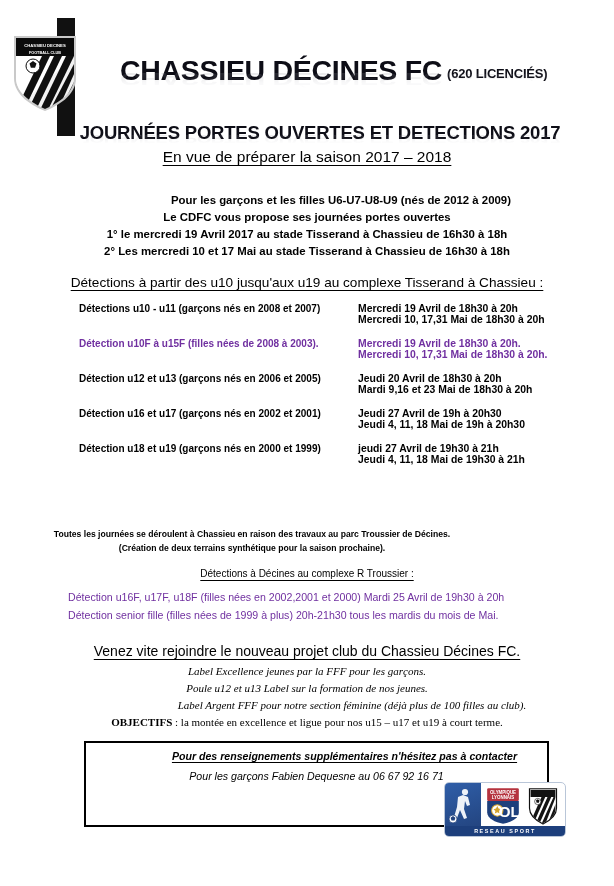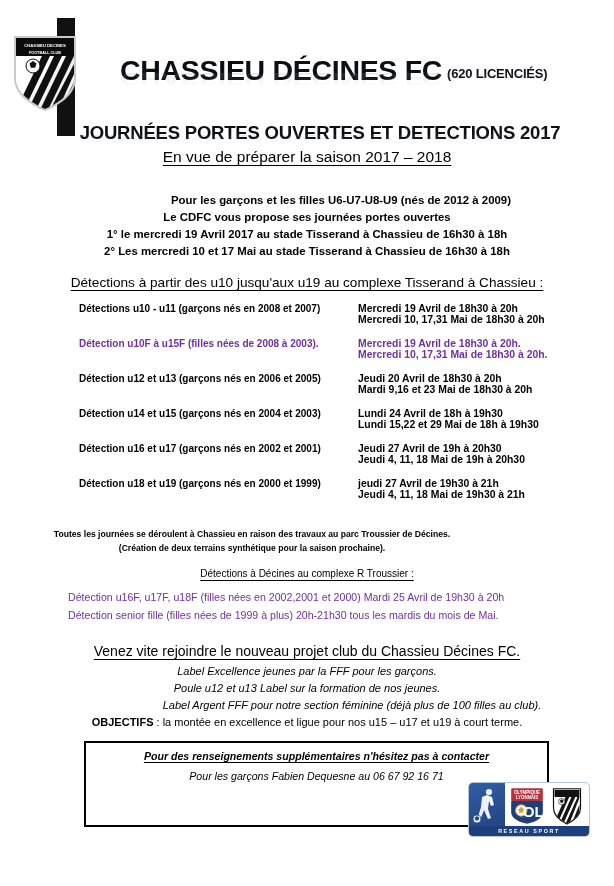--- a/index.html
+++ b/index.html
@@ -188,20 +188,21 @@
     top: 643px;
     font-size: 14px;
   }
   .ital-line {
     position: absolute;
     width: 614px;
     text-align: center;
     font-size: 11px;
     font-style: italic;
     white-space: nowrap;
+    font-family: Liberation Serif, serif;
   }
   .ital-1 { top: 665px; }
   .ital-2 { top: 682px; }
   .ital-3 { top: 699px; margin-left: 45px; }
   .ital-4 { top: 716px; font-style: normal; }
   .ital-4 b { font-style: normal; font-weight: bold; margin-top: 16px; }
 
   
   .contact-box {
     position: absolute;
@@ -218,28 +219,29 @@
     text-align: center;
     font-size: 10.6px;
     font-style: italic;
     white-space: nowrap;
   }
   .contact-1 {
     top: 750px;
     font-weight: bold;
     text-decoration: underline;
     text-underline-offset: 2px;
+    margin-left: 28px;
   }
   .contact-2 { top: 770px; }
   .contact-3 { top: 787px; }
 
   
   .ol-badge {
     position: absolute;
-    left: 468px; top: 782px;
+    left: 444px; top: 782px;
     width: 122px; height: 55px;
     border: 1px solid #b9c6d8;
     border-radius: 5px;
     background: #ffffff;
     overflow: hidden;
     box-sizing: border-box;
   }
   .ol-left-panel {
     position: absolute;
     left: 0; top: 0;
@@ -338,27 +340,20 @@
     </div>
 
     <div class="det-row">
       <div class="det-left">Détection u12 et u13 (garçons nés en 2006 et 2005)</div>
       <div class="det-right">
         <div>Jeudi 20 Avril de 18h30 à 20h</div>
         <div class="l2">Mardi 9,16 et 23 Mai de 18h30 à 20h</div>
       </div>
     </div>
 
-    <div class="det-row">
-      <div class="det-left">Détection u14 et u15 (garçons nés en 2004 et 2003)</div>
-      <div class="det-right">
-        <div>Lundi 24 Avril de 18h à 19h30</div>
-        <div class="l2">Lundi 15,22 et 29 Mai de 18h à 19h30</div>
-      </div>
-    </div>
 
     <div class="det-row">
       <div class="det-left">Détection u16 et u17 (garçons nés en 2002 et 2001)</div>
       <div class="det-right">
         <div>Jeudi 27 Avril de 19h à 20h30</div>
         <div class="l2">Jeudi 4, 11, 18 Mai de 19h à 20h30</div>
       </div>
     </div>
 
     <div class="det-row">

